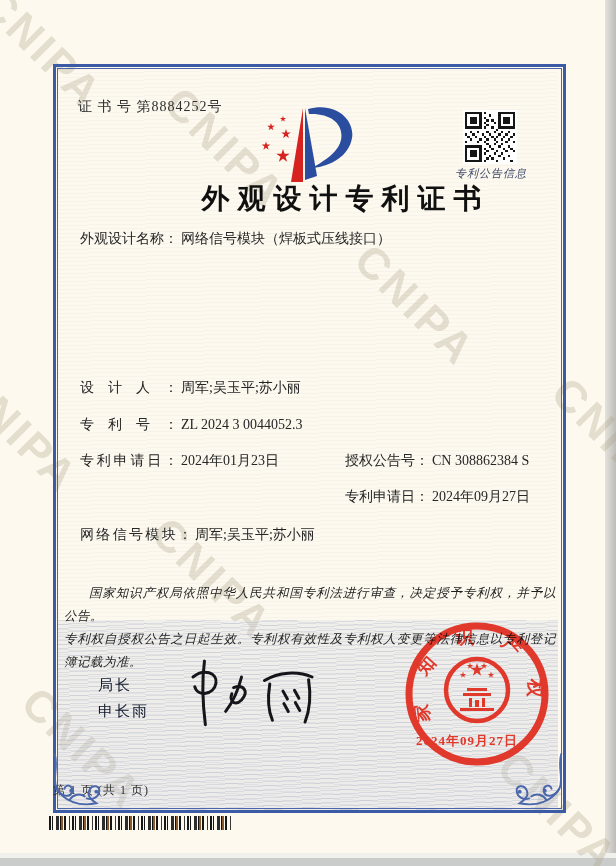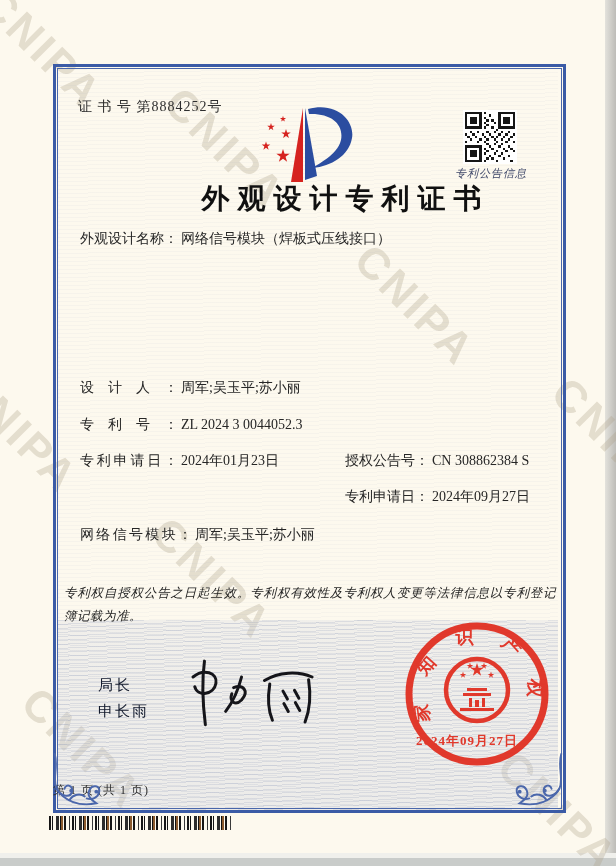--- a/index.html
+++ b/index.html
@@ -155,20 +155,21 @@
     </div>
 
     <div class="grant-row" style="top:416px">
       <span>授权公告号：</span><span class="val">CN 308862384 S</span>
     </div>
     <div class="grant-row" style="top:452px">
       <span>专利申请日：</span><span class="val">2024年09月27日</span>
     </div>
 
     <div class="legal">
+      <div class="indent">国家知识产权局依照中华人民共和国专利法进行审查，决定授予专利权，并予以公告。</div>
       <div>专利权自授权公告之日起生效。专利权有效性及专利权人变更等法律信息以专利登记簿记载为准。</div>
     </div>
 
     <div class="signer" style="top:676px">局长</div>
     <div class="signer" style="top:702px">申长雨</div>
 
     <svg class="sig-svg" viewBox="0 0 170 90">
       <g fill="none" stroke="#15151a" stroke-width="3.4" stroke-linecap="round">
         <path d="M30,10 C27,32 28,58 31,82"></path>
         <path d="M17,28 C29,18 45,23 43,35 C41,48 22,51 19,39"></path>

